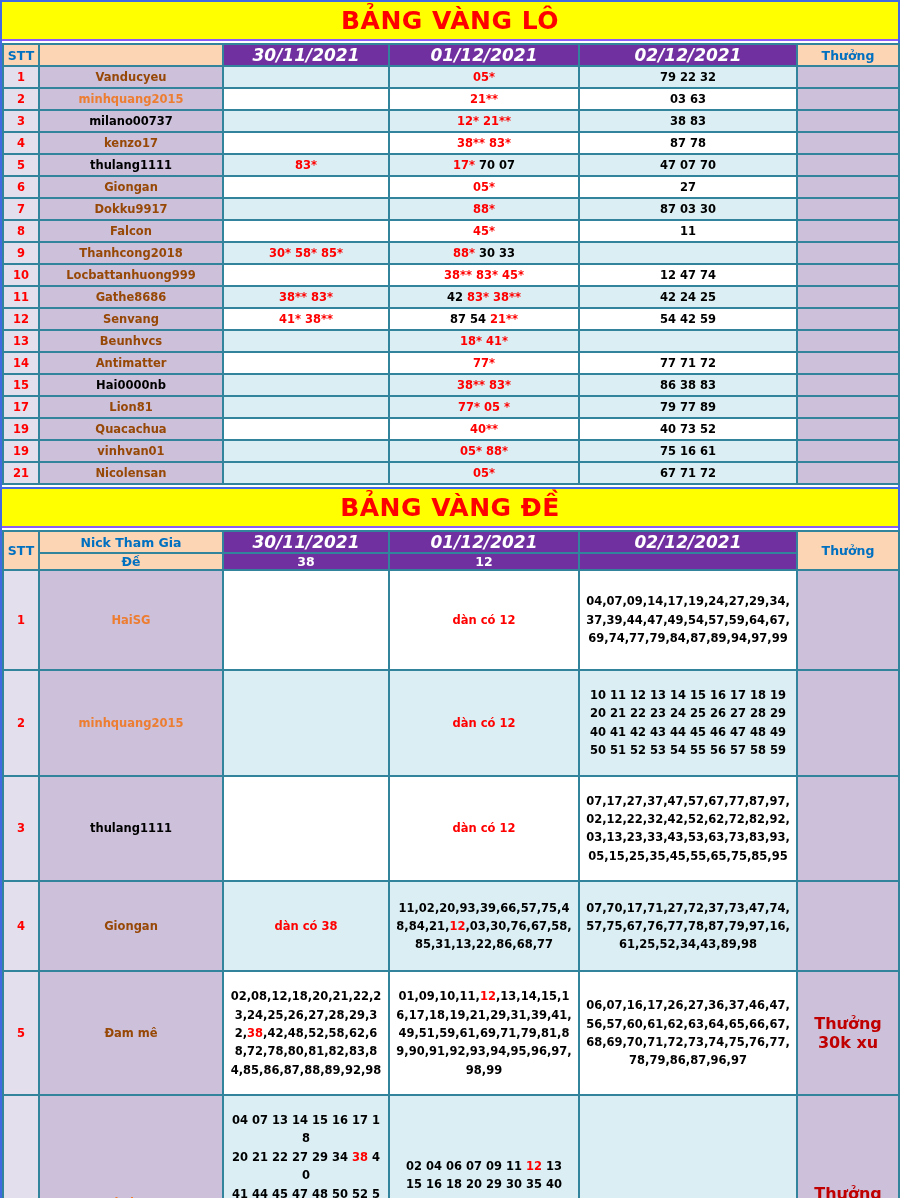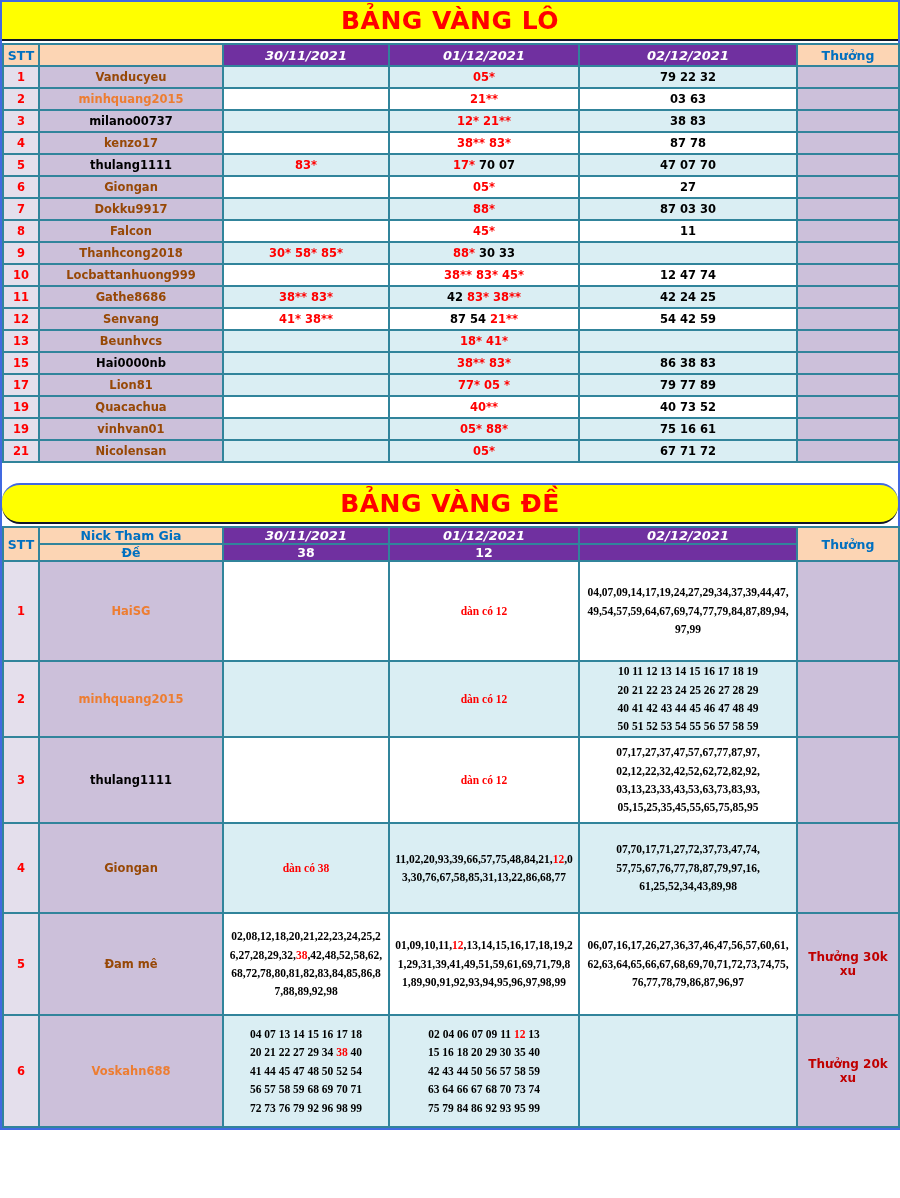--- a/index.html
+++ b/index.html
@@ -1,39 +1,39 @@
 <!DOCTYPE html>
 <html><head>
 <meta charset="utf-8">
 <style>
   html,body{margin:0;padding:0;background:#ffffff;}
   body{width:900px;font-family:"DejaVu Sans","Liberation Sans",sans-serif;font-weight:bold;}
   .sheet{width:896px;border:2px solid #4169E1;background:#ffffff;}
-  .title{background:#FFFF00;border-bottom:2px solid #0f172a;height:37px;display:flex;align-items:center;justify-content:center;color:#FF0000;font-size:25px;letter-spacing:.5px;}
-  .title.mid{border-top:2px solid #4169E1;margin-top:20px;border-radius:18px;}
+  .title{background:#FFFF00;border-bottom:2px solid #8b5cf6;height:37px;display:flex;align-items:center;justify-content:center;color:#FF0000;font-size:25px;letter-spacing:.5px;}
+  .title.mid{border-top:2px solid #4169E1;margin-top:2px;}
   table{border-collapse:collapse;table-layout:fixed;width:896px;margin-top:2px;}
   td{border:2px solid #31849B;padding:0 2px;text-align:center;vertical-align:middle;overflow:hidden;}
   .hdr-peach{background:#FCD5B4;color:#0070C0;font-size:12.5px;margin-left:32px;}
-  .hdr-purple{background:#7030A0;color:#ffffff;font-style:italic;font-size:13px;}
+  .hdr-purple{background:#7030A0;color:#ffffff;font-style:italic;font-size:17px;}
   .hdr-purple.sub{font-style:normal;font-size:12.5px;}
   tr.hrow{height:22px;}
   tr.hrow2{height:17px;}
   .lo tbody tr{height:22px;}
   .stt{background:#E4DFEC;color:#FF0000;font-size:11.5px;}
   .nick{background:#CCC0DA;font-size:11.5px;color:#000000;}
   .nick.brown{color:#974806;}
   .nick.orange{color:#ED7D31;}
   .nick.black{color:#000000;margin-top:8px;}
   .data{background:#ffffff;color:#000000;font-size:11.5px;}
   tr.blue .data{background:#DAEEF3;}
   .reward{background:#CCC0DA;color:#000000;font-size:11.5px;}
   .red{color:#FF0000;}
   .darkred{color:#C00000;}
-  .de .data{white-space:pre-line;word-break:break-all;line-height:1.6;padding:0 5px;font-family:Liberation Serif, serif;}
-  .de .reward{font-size:12px;}
+  .de .data{white-space:pre-line;word-break:break-all;line-height:1.6;padding:15px 5px;}
+  .de .reward{font-size:16px;}
 </style>
 </head>
 <body>
 
 <div class="sheet">
 
   <div class="title">BẢNG VÀNG LÔ</div>
 
   <table class="lo">
     <colgroup>
@@ -150,20 +150,28 @@
           <td class="data"><span>87 54 </span><span class="red">21**</span></td>
           <td class="data"><span>54 42 59</span></td>
           <td class="reward"></td>
         </tr>
         <tr class="blue">
           <td class="stt"><span>13</span></td>
           <td class="nick brown"><span>Beunhvcs</span></td>
           <td class="data"></td>
           <td class="data"><span class="red">18* 41*</span></td>
           <td class="data"></td>
+          <td class="reward"></td>
+        </tr>
+        <tr>
+          <td class="stt"><span>14</span></td>
+          <td class="nick brown"><span>Antimatter</span></td>
+          <td class="data"></td>
+          <td class="data"><span class="red">77*</span></td>
+          <td class="data"><span>77 71 72</span></td>
           <td class="reward"></td>
         </tr>
         <tr class="blue">
           <td class="stt"><span>15</span></td>
           <td class="nick black"><span>Hai0000nb</span></td>
           <td class="data"></td>
           <td class="data"><span class="red">38** 83*</span></td>
           <td class="data"><span>86 38 83</span></td>
           <td class="reward"></td>
         </tr>

